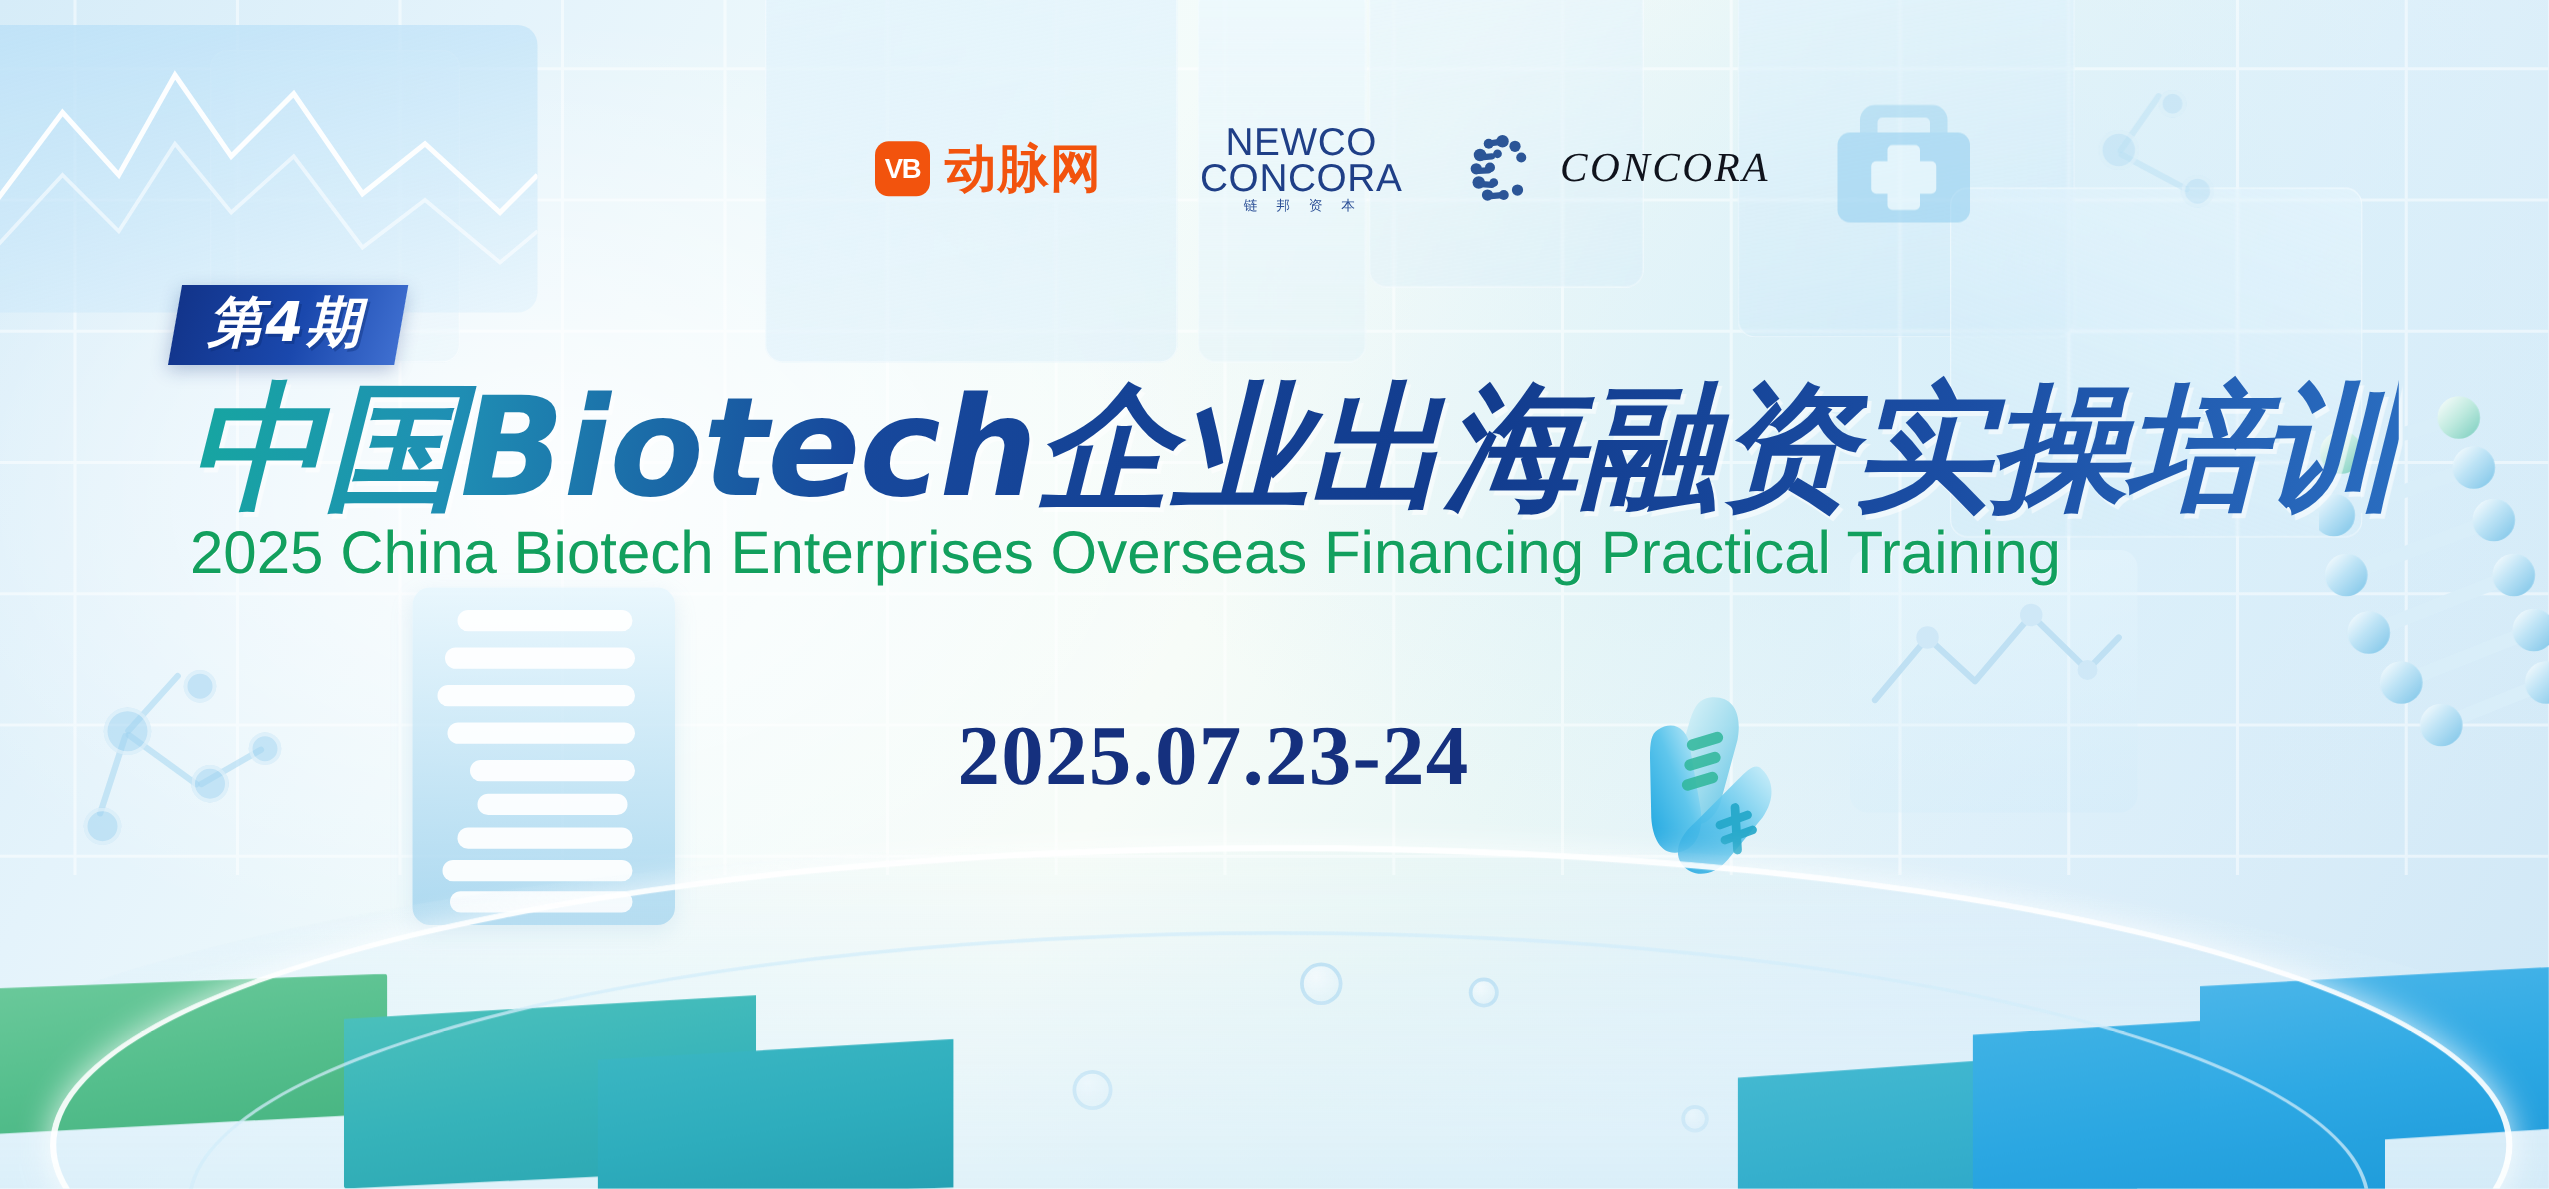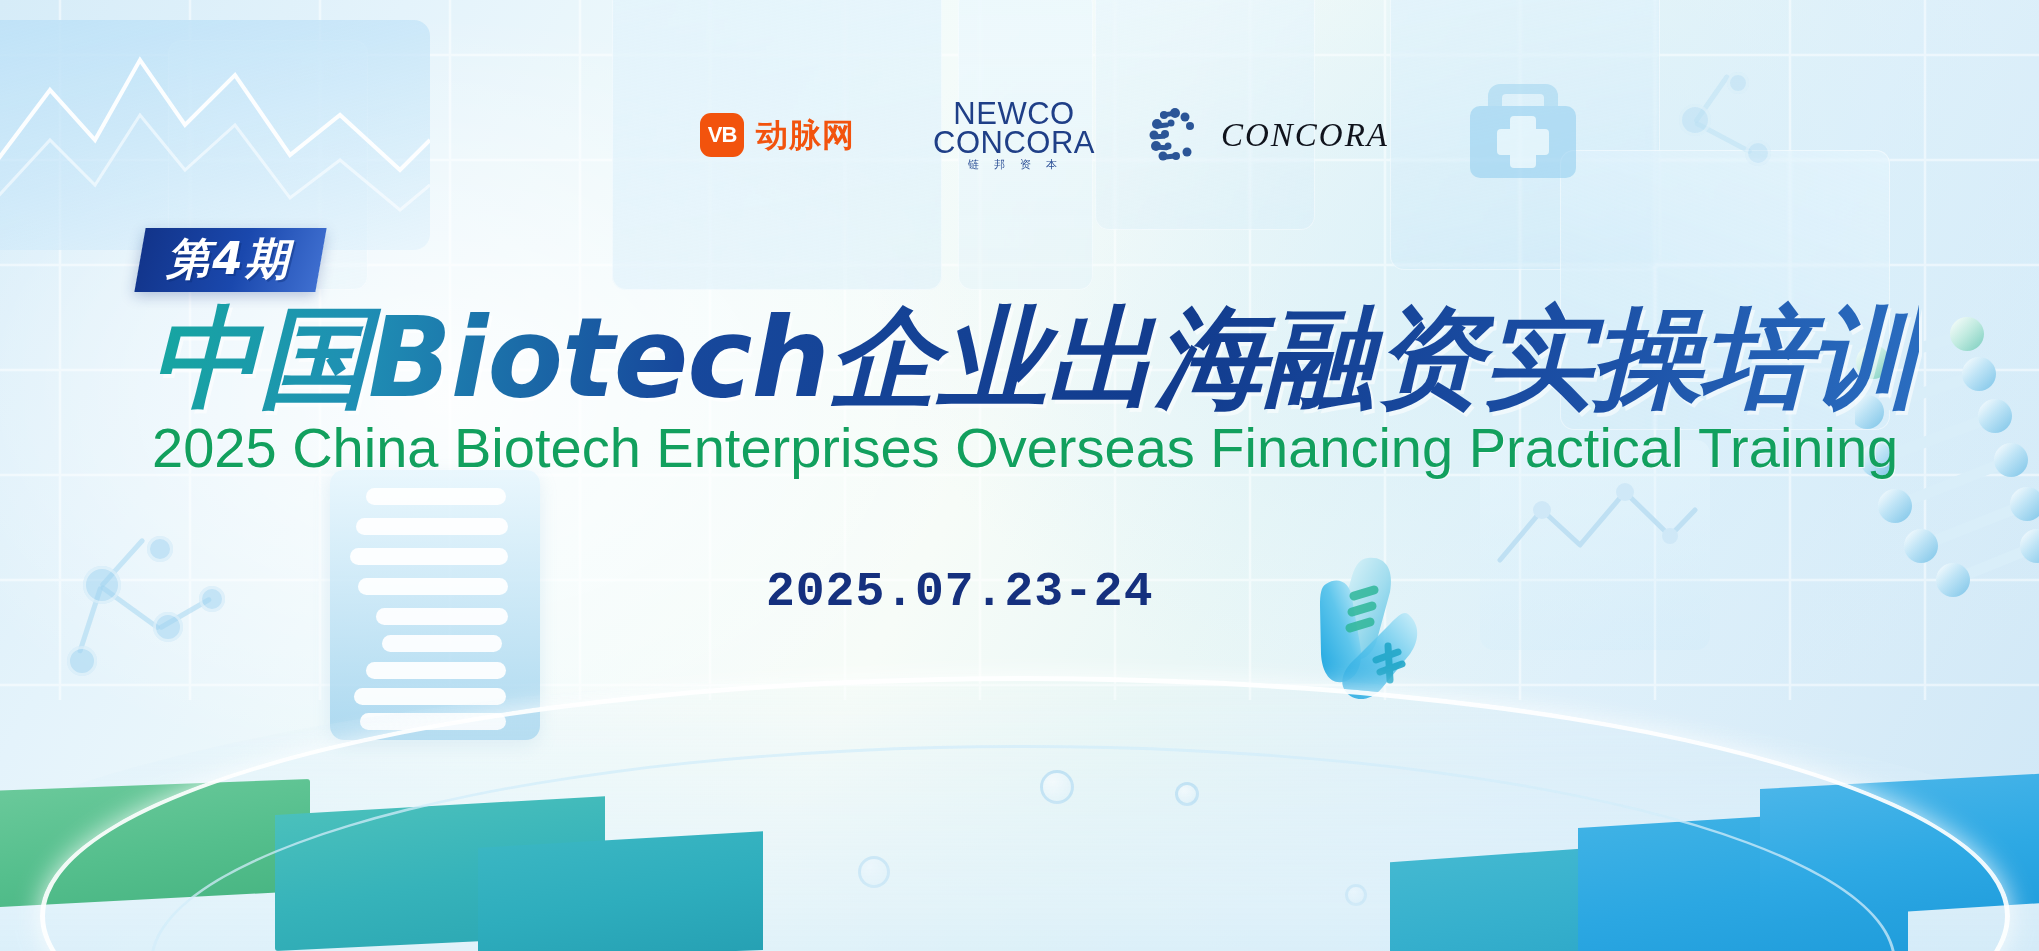--- a/index.html
+++ b/index.html
@@ -92,21 +92,21 @@
   
   .logos{position:absolute;left:700px;top:100px;display:flex;align-items:center;gap:52px;}
 
   .logo-vb{display:flex;align-items:center;gap:12px;}
   .vb-mark{
     width:44px;height:44px;border-radius:11px;background:#f2530d;
     display:flex;align-items:center;justify-content:center;
     color:#fff;font-weight:700;font-size:22px;letter-spacing:-1px;
     font-family:"Liberation Sans",sans-serif;
   }
-  .vb-text{color:#f2530d;font-size:32px;font-weight:700;letter-spacing:1px;line-height:1;
+  .vb-text{color:#f2530d;font-size:41px;font-weight:700;letter-spacing:1px;line-height:1;
            font-family:"DejaVu Sans","Liberation Sans",sans-serif;text-align:center;}
 
   .logo-newco{display:flex;flex-direction:column;align-items:center;line-height:.92;margin-left:26px;}
   .newco-l1,.newco-l2{color:#1f3f87;font-size:31px;font-weight:400;letter-spacing:.5px;
                       font-family:"Liberation Sans",sans-serif;}
   .newco-cn{margin-top:3px;display:flex;gap:12px;color:#2b4f96;font-size:11px;letter-spacing:3px;
             font-family:"DejaVu Sans",sans-serif;}
 
   .logo-concora{display:flex;align-items:center;gap:16px;}
   .concora-text{color:#10131c;font-size:33px;letter-spacing:2px;
@@ -135,31 +135,31 @@
     font-family:"DejaVu Sans","Liberation Sans",sans-serif;
     background:linear-gradient(96deg,#16a7a0 0%,#1f8fb4 12%,#17489c 30%,#123c8e 58%,#1b4ea4 80%,#2a6dc0 100%);
     -webkit-background-clip:text;background-clip:text;color:transparent;
     -webkit-text-fill-color:transparent;
     filter:drop-shadow(3px 4px 0 rgba(255,255,255,.55));
   }
 
   
   .subtitle{
     position:absolute;left:152px;top:415px;
-    font-size:56px;font-weight:400;letter-spacing:0px;white-space:nowrap;
+    font-size:48px;font-weight:400;letter-spacing:0px;white-space:nowrap;
     color:#12a05e;
     font-family:"Liberation Sans",sans-serif;
     text-shadow:1px 1px 0 rgba(255,255,255,.6);
   }
 
   
   .date{
     position:absolute;left:766px;top:565px;
-    font-size:48px;font-weight:700;letter-spacing:1px;color:#15307e;
-    font-family:Liberation Mono, monospace;
+    font-size:68px;font-weight:700;letter-spacing:1px;color:#15307e;
+    font-family:Liberation Serif, serif;
   }
   
   .venue{
     position:absolute;left:824px;top:648px;
     font-size:44px;letter-spacing:8px;color:#1a3a86;font-weight:400;
     font-family:"DejaVu Sans","Liberation Sans",sans-serif;
   }
 </style>
 </head>
 <body>

